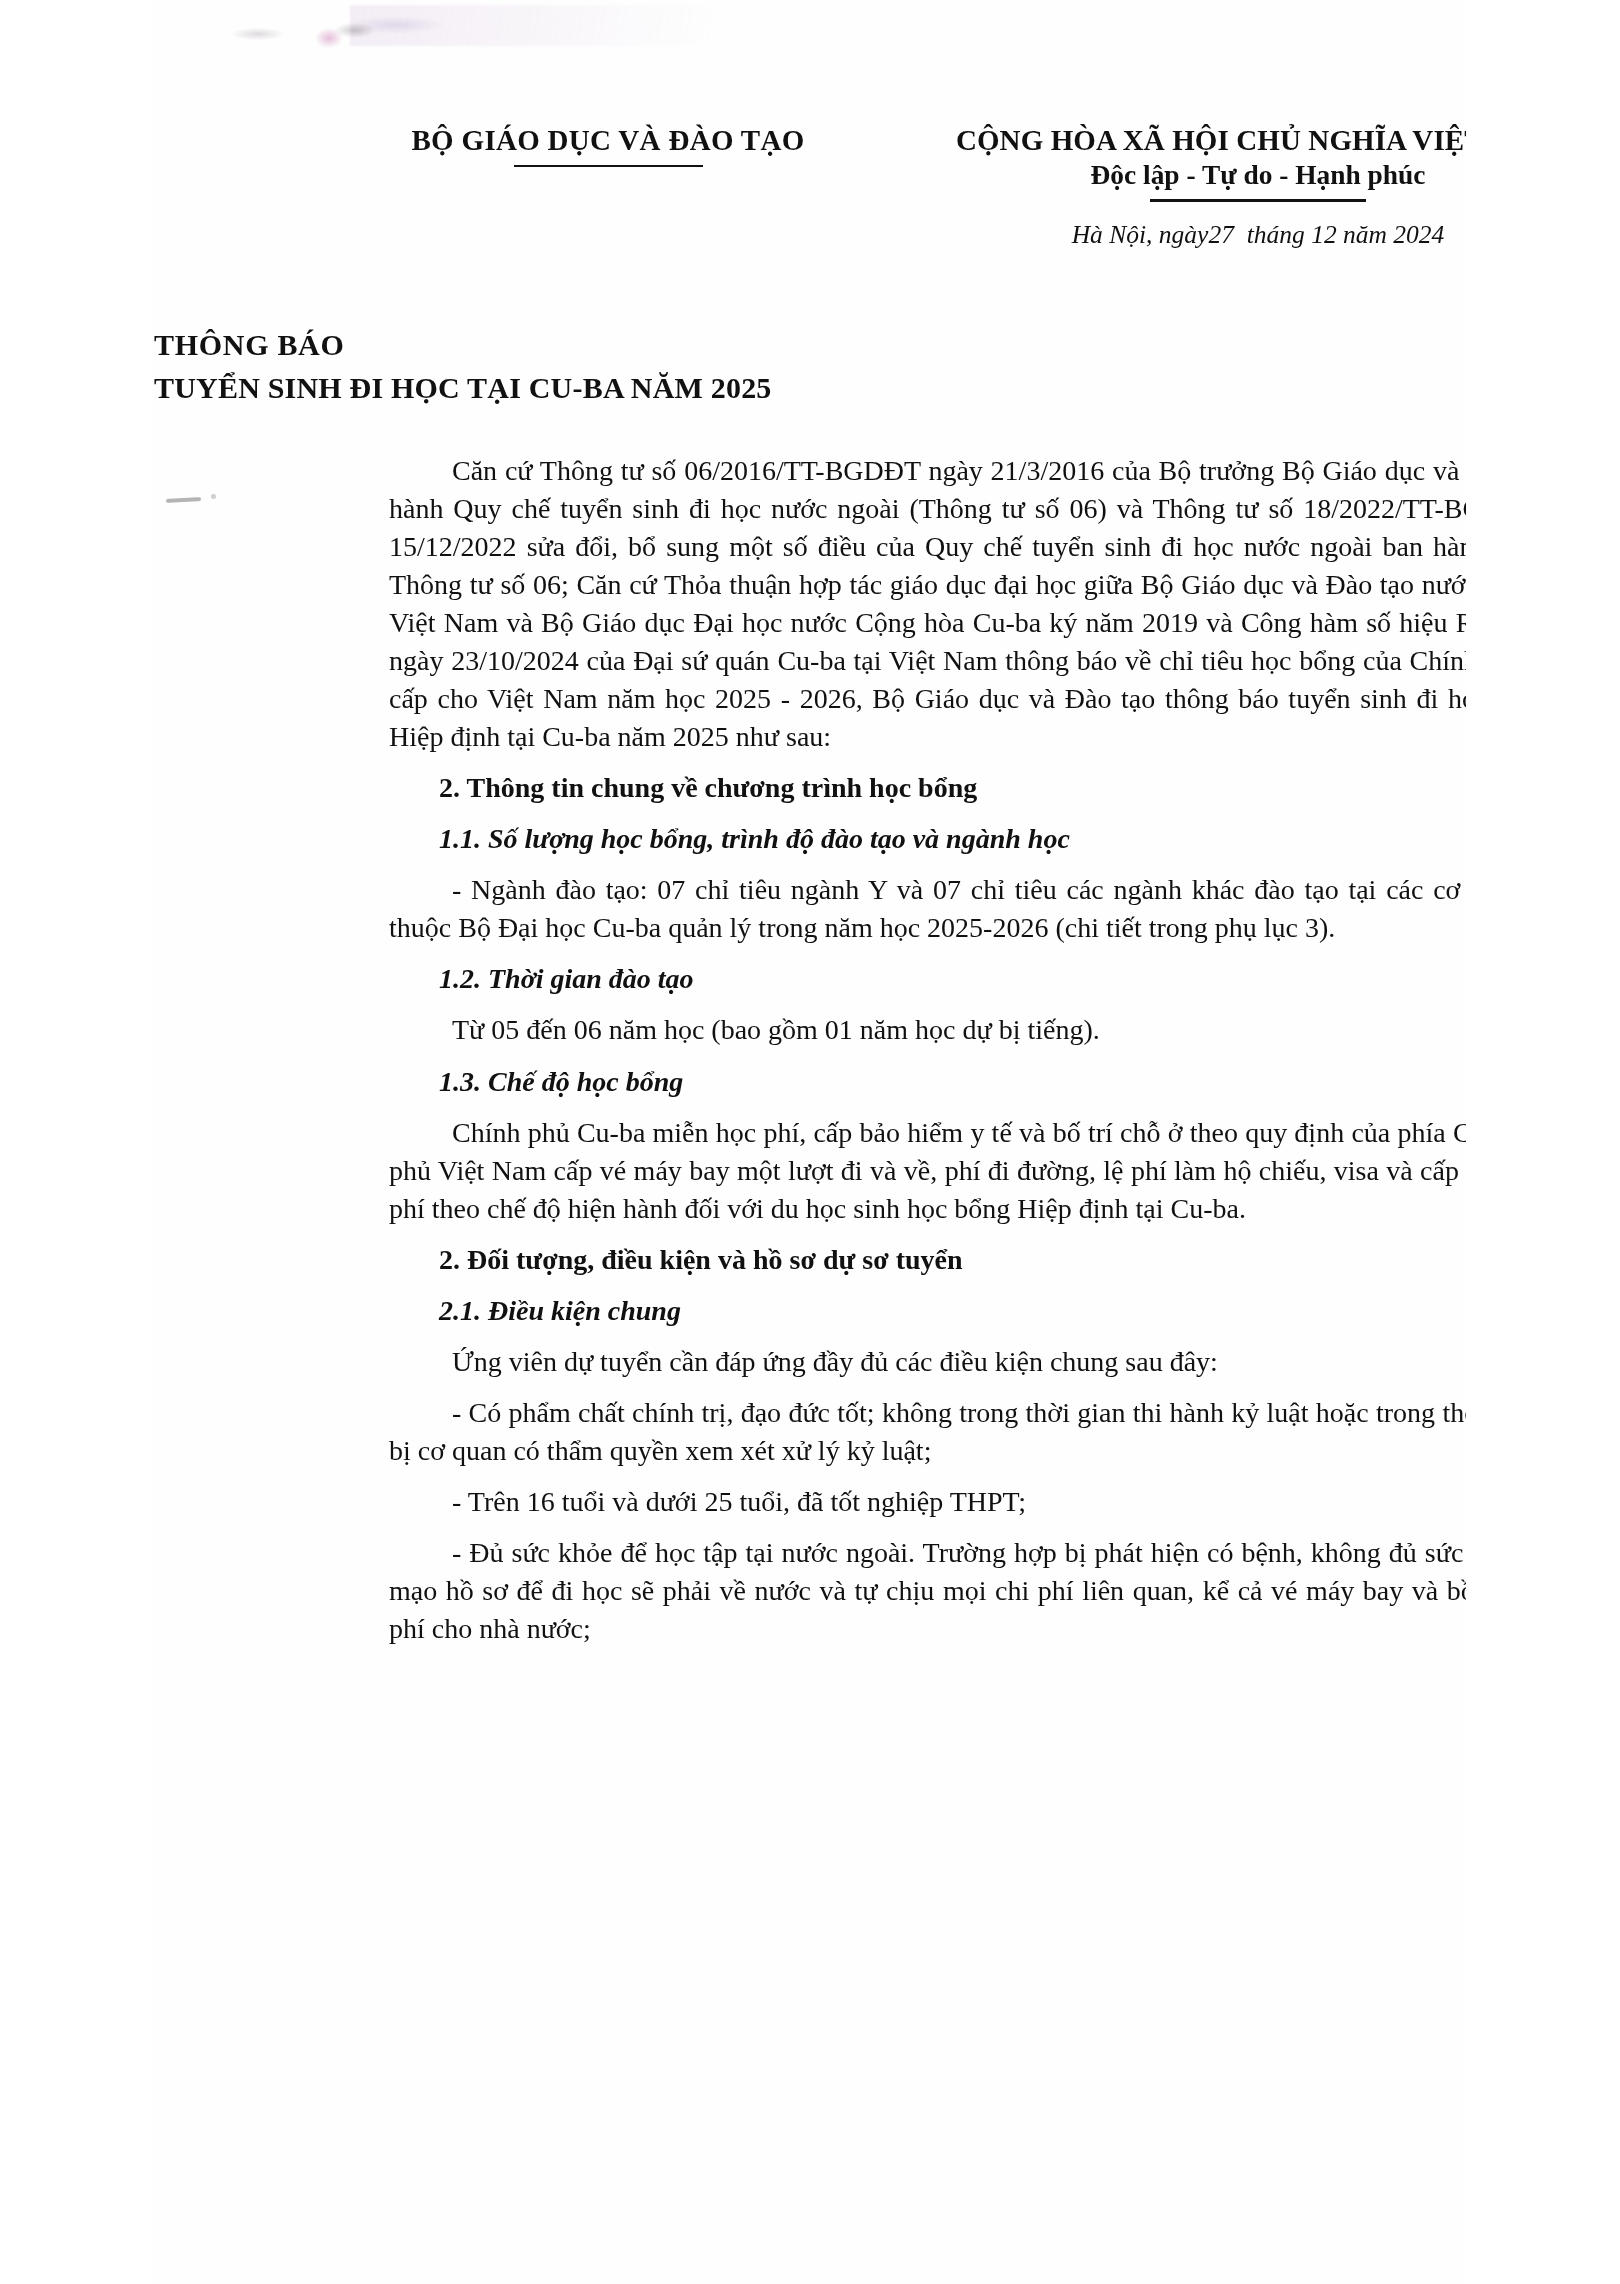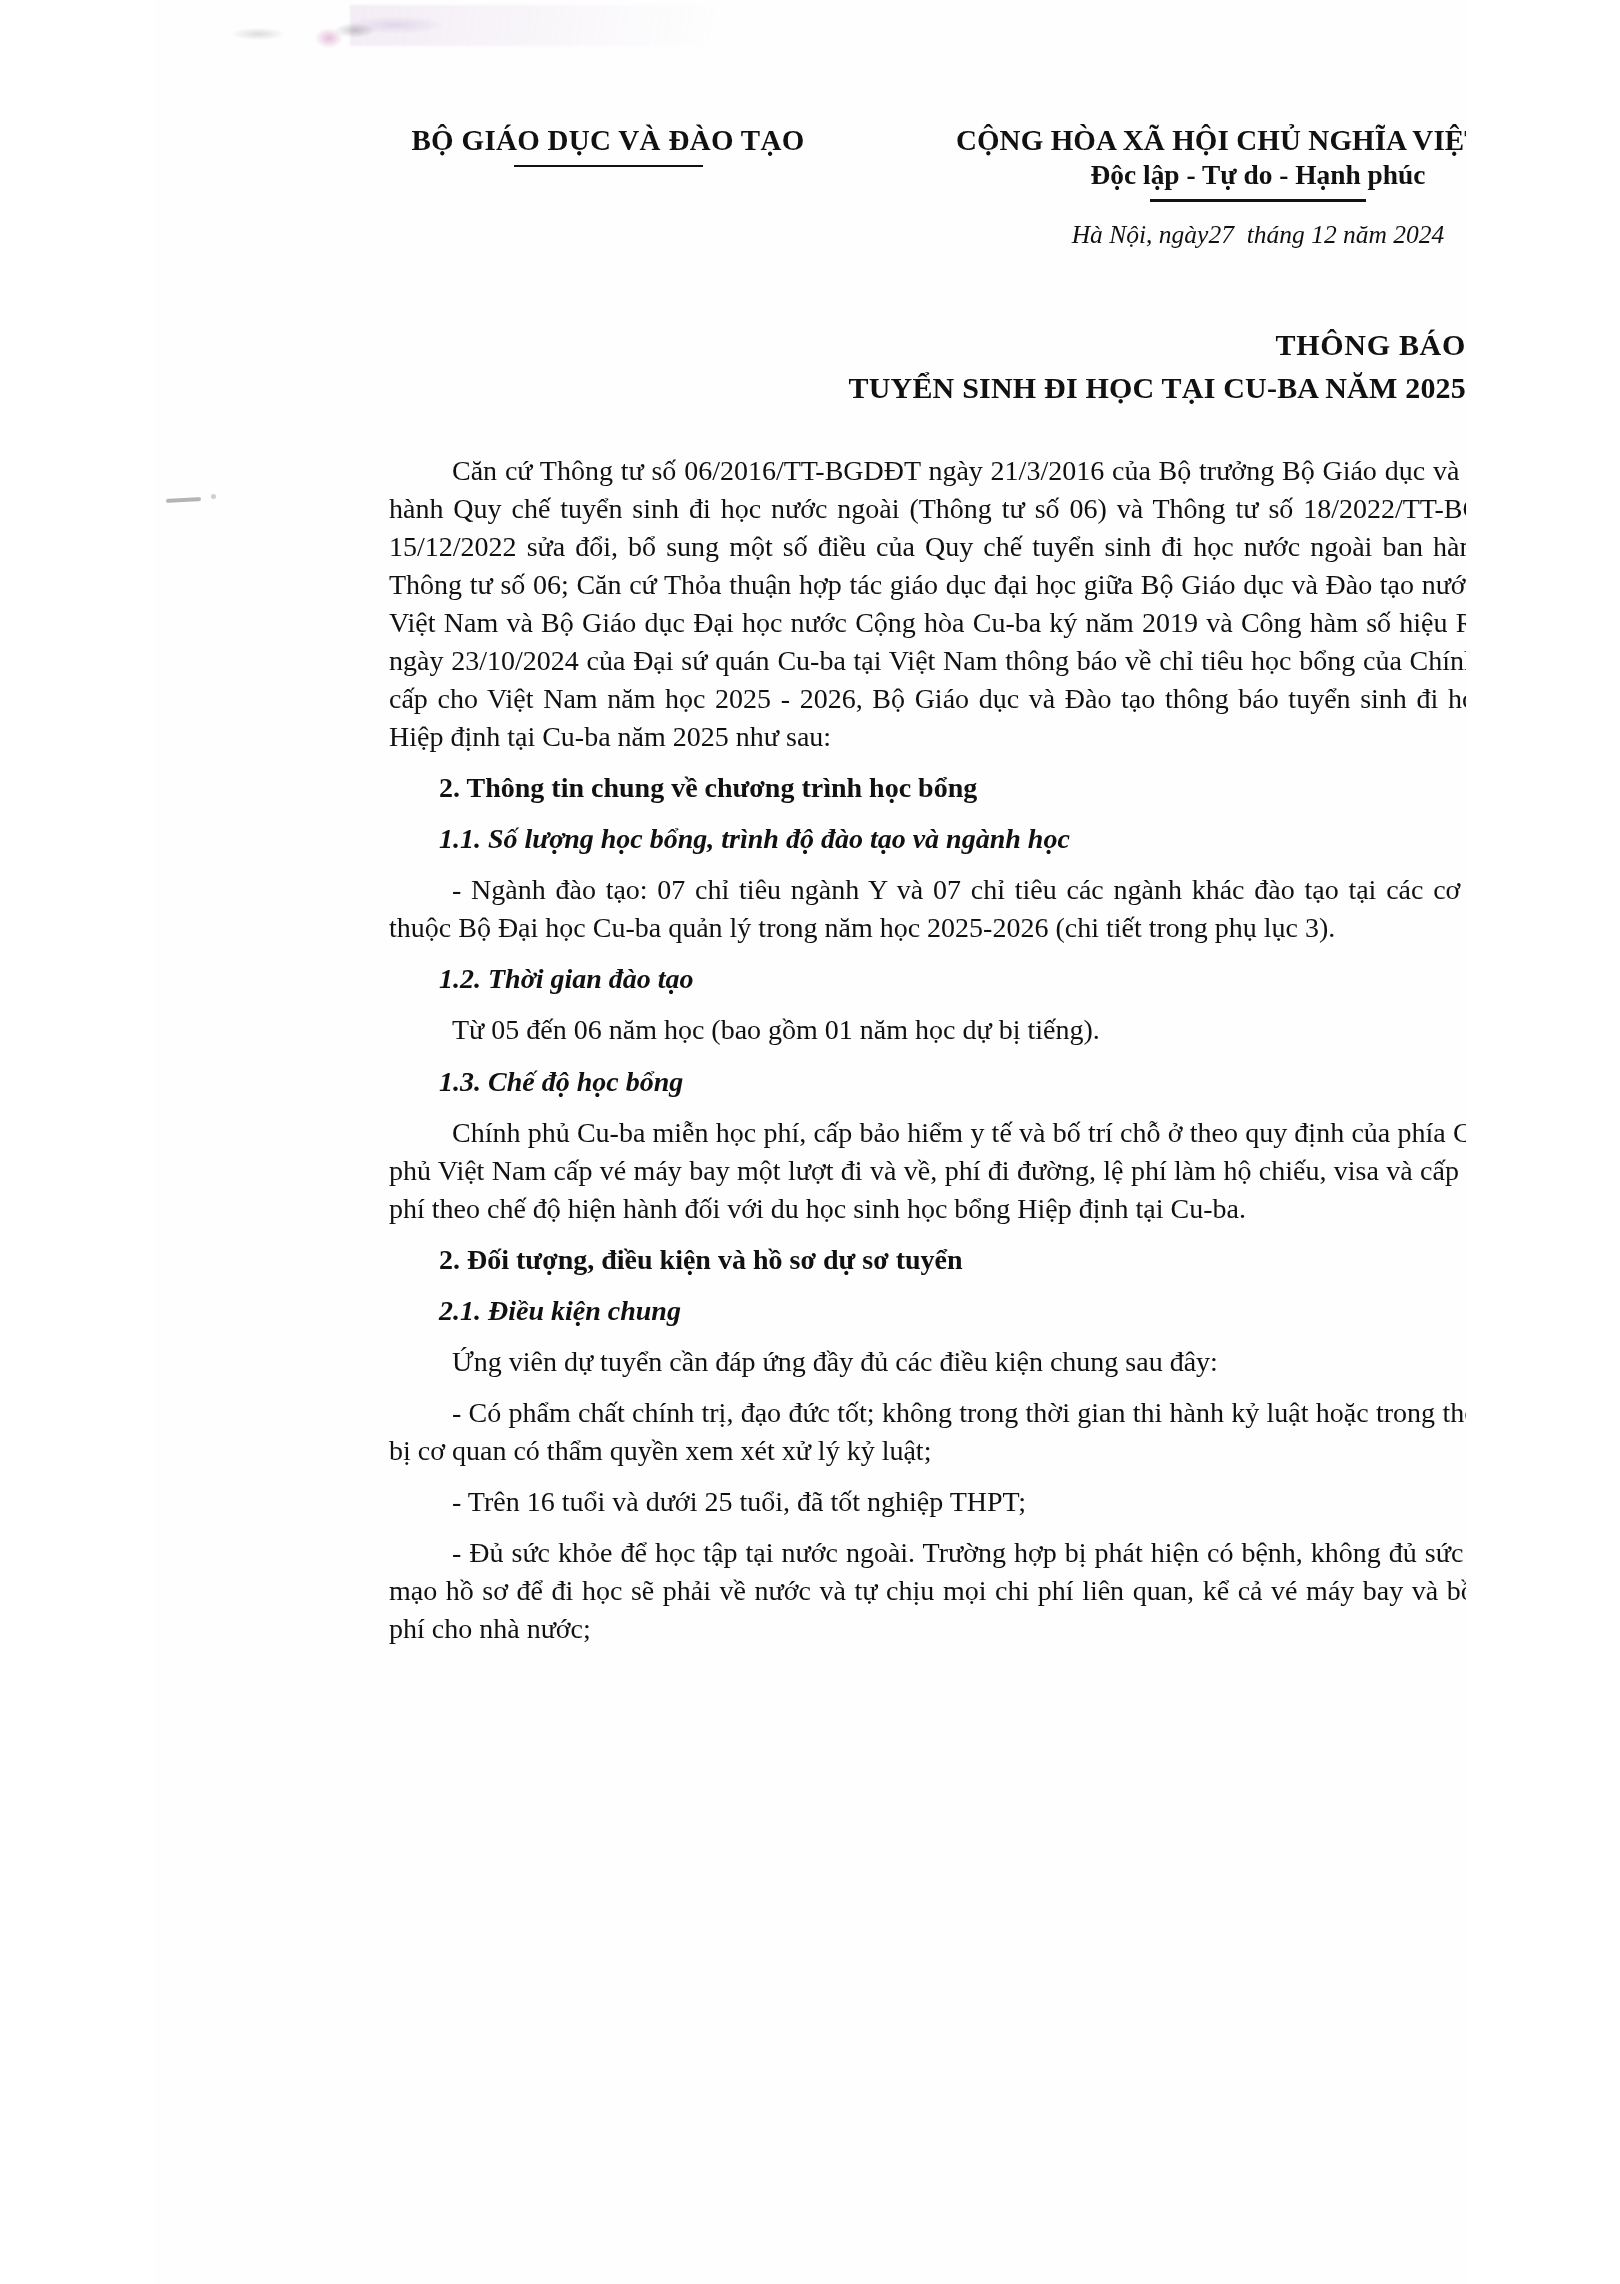--- a/index.html
+++ b/index.html
@@ -125,21 +125,21 @@
     line-height: 1.2;
     white-space: nowrap;
   }
   .dateline .d, .dateline .m, .dateline .y { }
 
   
   .title-block {
     position: absolute;
     left: 0; right: 0;
     top: 327px;
-    text-align: right;
+    text-align: left;
   }
   .title-main {
     font-size: 30px;
     font-weight: bold;
     letter-spacing: 0.7px;
     line-height: 1.2;
   }
   .title-sub {
     font-size: 30px;
     font-weight: bold;

